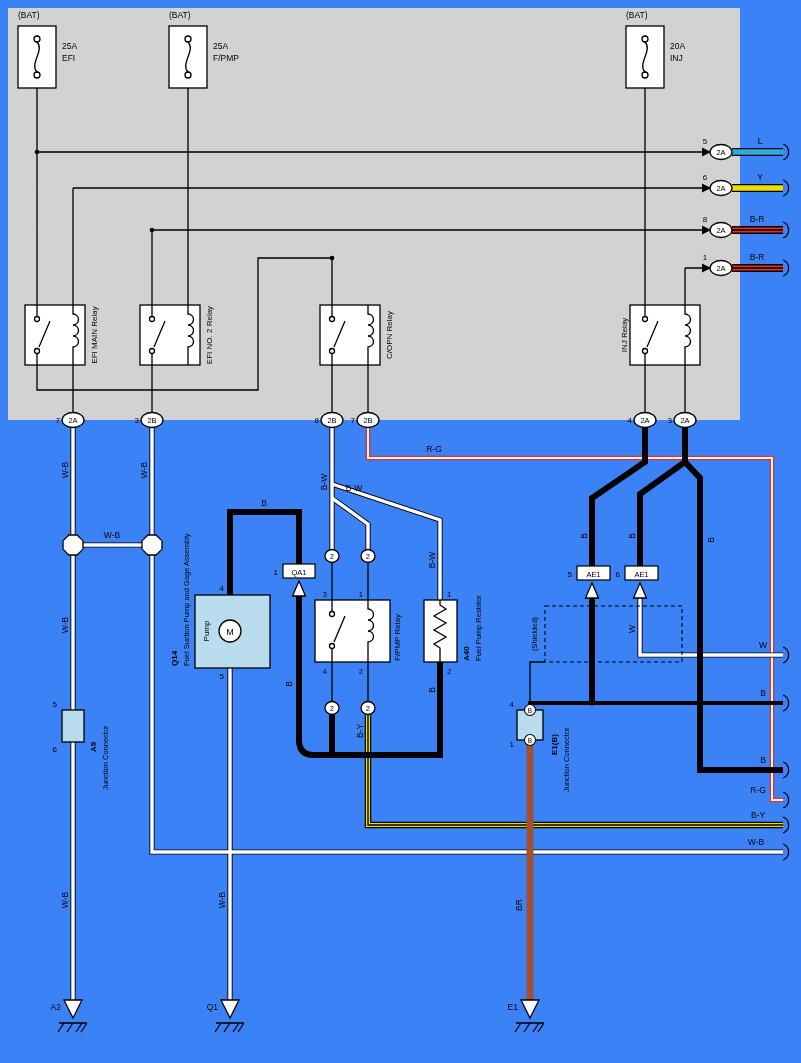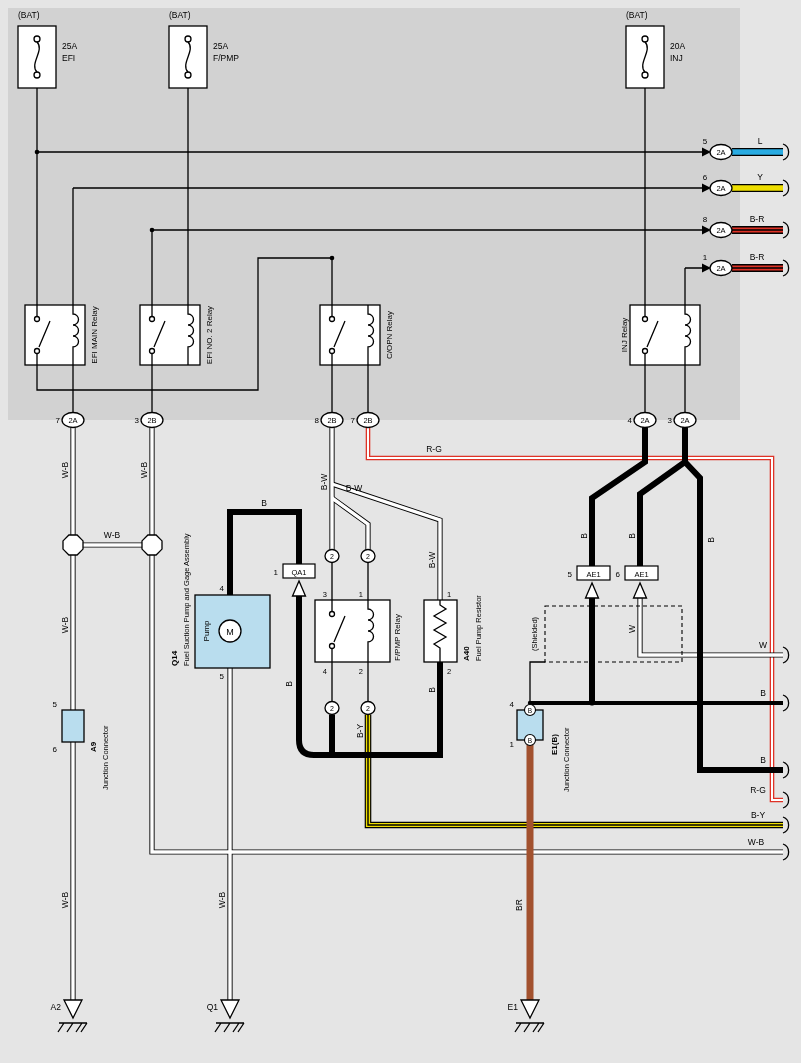--- a/index.html
+++ b/index.html
@@ -1,16 +1,16 @@
 <!DOCTYPE html>
 <html><head>
 <meta charset="utf-8">
 <style>
   html,body{margin:0;padding:0;background:#fff;}
-  #stage{width:801px;height:1063px;position:relative;background:#e5e5e5;}
+  #stage{width:801px;height:1063px;position:relative;background:#3b82f6;}
   svg{display:block;}
   text{font-family:"Liberation Sans",sans-serif;fill:#000;}
   .t9{font-size:9px}.t85{font-size:8.5px}.t8{font-size:8px}.t75{font-size:7.5px}.t7{font-size:7px}.t65{font-size:6.5px}
   .bold{font-weight:bold}
   .mid{text-anchor:middle}.end{text-anchor:end}
   .thin{stroke:#000;stroke-width:1.3;fill:none}
   .box{fill:#fff;stroke:#000;stroke-width:1.3}
   .comp{fill:#b9ddee;stroke:#000;stroke-width:1.3}
   .dash{fill:none;stroke:#000;stroke-width:1.1;stroke-dasharray:4 3}
   .dot{fill:#000;stroke:none}

